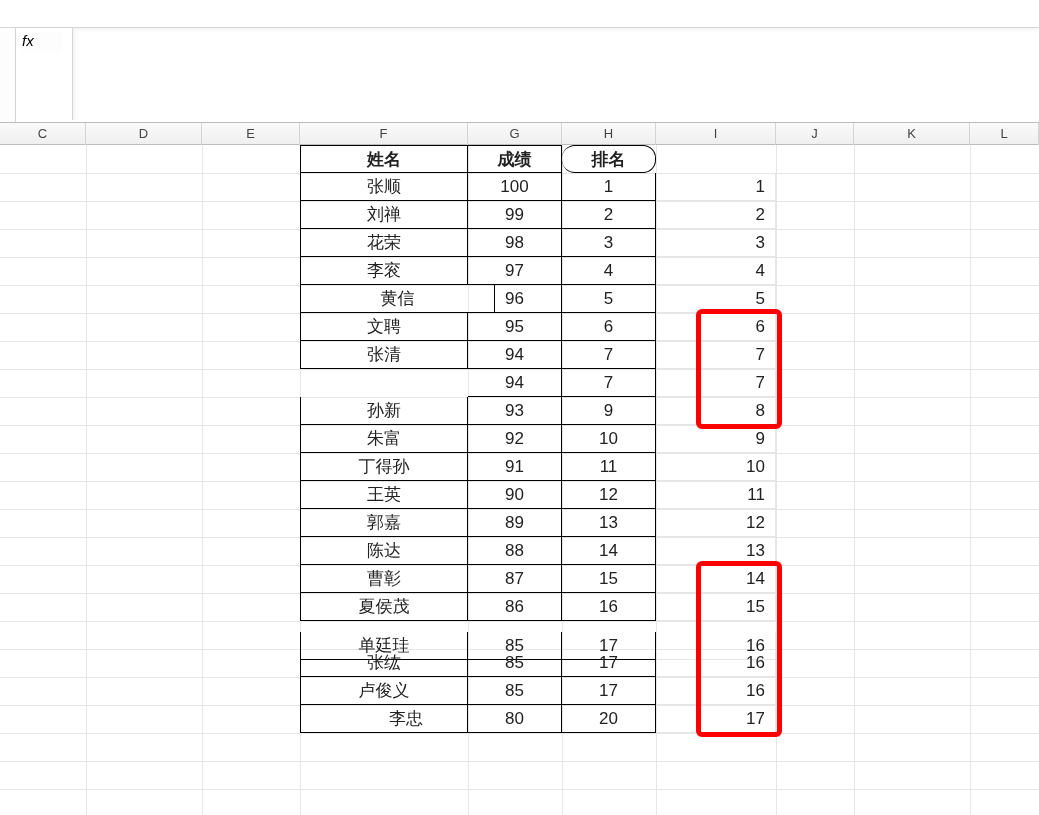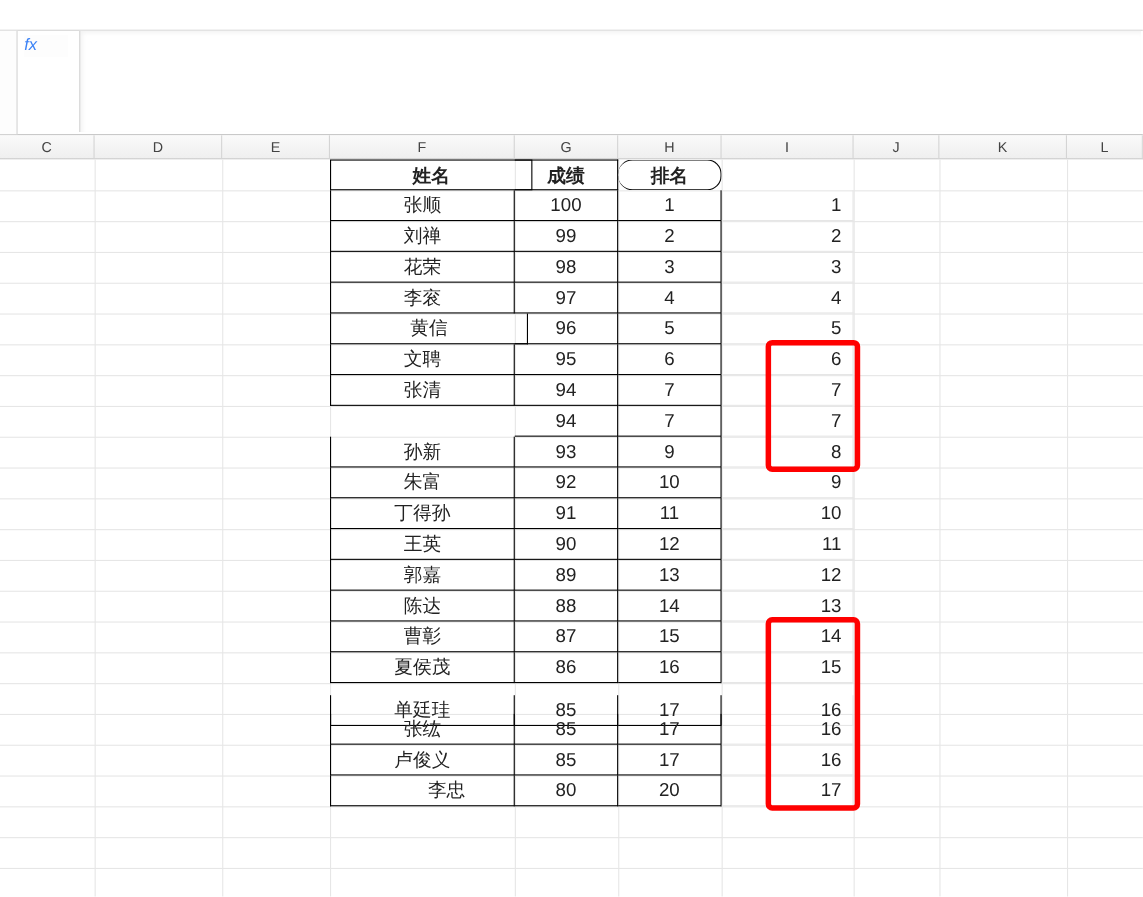--- a/index.html
+++ b/index.html
@@ -33,21 +33,21 @@
     border-right: 1px solid #d4d4d4;
     background: #fdfdfd;
   }
   .formula-bar .fx-label {
     position: absolute;
     top: 4px;
     left: 22px;
     width: 40px;
     height: 20px;
     font-style: italic;
-    color: #3b82f6;
+    color: #000000;
     font-size: 15px;
     background: #fdfdfd;
   }
   .formula-bar .formula-input {
     position: absolute;
     top: 0;
     left: 72px;
     right: 2px;
     bottom: 2px;
     border-left: 1px solid #d4d4d4;
@@ -189,21 +189,21 @@
     <div class="gridlines-h" style="left: 0px; top: 420px; height: 1px; width: 1039px;"></div>
     <div class="gridlines-h" style="left: 0px; top: 448px; height: 1px; width: 1039px;"></div>
     <div class="gridlines-h" style="left: 0px; top: 476px; height: 1px; width: 1039px;"></div>
     <div class="gridlines-h" style="left: 0px; top: 504px; height: 1px; width: 1039px;"></div>
     <div class="gridlines-h" style="left: 0px; top: 532px; height: 1px; width: 1039px;"></div>
     <div class="gridlines-h" style="left: 0px; top: 560px; height: 1px; width: 1039px;"></div>
     <div class="gridlines-h" style="left: 0px; top: 588px; height: 1px; width: 1039px;"></div>
     <div class="gridlines-h" style="left: 0px; top: 616px; height: 1px; width: 1039px;"></div>
     <div class="gridlines-h" style="left: 0px; top: 644px; height: 1px; width: 1039px;"></div>
     <div class="row" style="top: 0px;">
-      <div class="cell cF hdr tborder tborder-top tborder-left" style="left: 300px; width: 184px; top: 0px;">姓名</div>
+      <div class="cell cF hdr tborder tborder-top tborder-left" style="left: 300px; width: 168px; top: 0px;">姓名</div>
       <div class="cell cG hdr tborder tborder-top" style="left: 468px; width: 94px; top: 0px;">成绩</div>
       <div class="cell cH hdr tborder tborder-top" style="left: 562px; width: 94px; top: 0px; border-radius: 13px;">排名</div>
     </div>
     <div class="row" style="top: 28px;">
       <div class="cell cF tborder tborder-left" style="left: 300px; width: 168px; top: 0px;">张顺</div>
       <div class="cell cG tborder" style="left: 468px; width: 94px; top: 0px;">100</div>
       <div class="cell cH tborder" style="left: 562px; width: 94px; top: 0px;">1</div>
       <div class="cell cI" style="left: 656px; width: 120px; top: 0px;">1</div>
     </div>
     <div class="row" style="top: 56px;">
@@ -218,21 +218,21 @@
       <div class="cell cH tborder" style="left: 562px; width: 94px; top: 0px;">3</div>
       <div class="cell cI" style="left: 656px; width: 120px; top: 0px;">3</div>
     </div>
     <div class="row" style="top: 112px;">
       <div class="cell cF tborder tborder-left" style="left: 300px; width: 168px; top: 0px;">李衮</div>
       <div class="cell cG tborder" style="left: 468px; width: 94px; top: 0px;">97</div>
       <div class="cell cH tborder" style="left: 562px; width: 94px; top: 0px;">4</div>
       <div class="cell cI" style="left: 656px; width: 120px; top: 0px;">4</div>
     </div>
     <div class="row" style="top: 140px;">
-      <div class="cell cF tborder tborder-left" style="left: 300px; width: 180px; top: 0px;">黄信</div>
+      <div class="cell cF tborder tborder-left" style="left: 300px; width: 195px; top: 0px;">黄信</div>
       <div class="cell cG tborder" style="left: 468px; width: 94px; top: 0px;">96</div>
       <div class="cell cH tborder" style="left: 562px; width: 94px; top: 0px;">5</div>
       <div class="cell cI" style="left: 656px; width: 120px; top: 0px;">5</div>
     </div>
     <div class="row" style="top: 168px;">
       <div class="cell cF tborder tborder-left" style="left: 300px; width: 168px; top: 0px;">文聘</div>
       <div class="cell cG tborder" style="left: 468px; width: 94px; top: 0px;">95</div>
       <div class="cell cH tborder" style="left: 562px; width: 94px; top: 0px;">6</div>
       <div class="cell cI" style="left: 656px; width: 120px; top: 0px;">6</div>
     </div>

